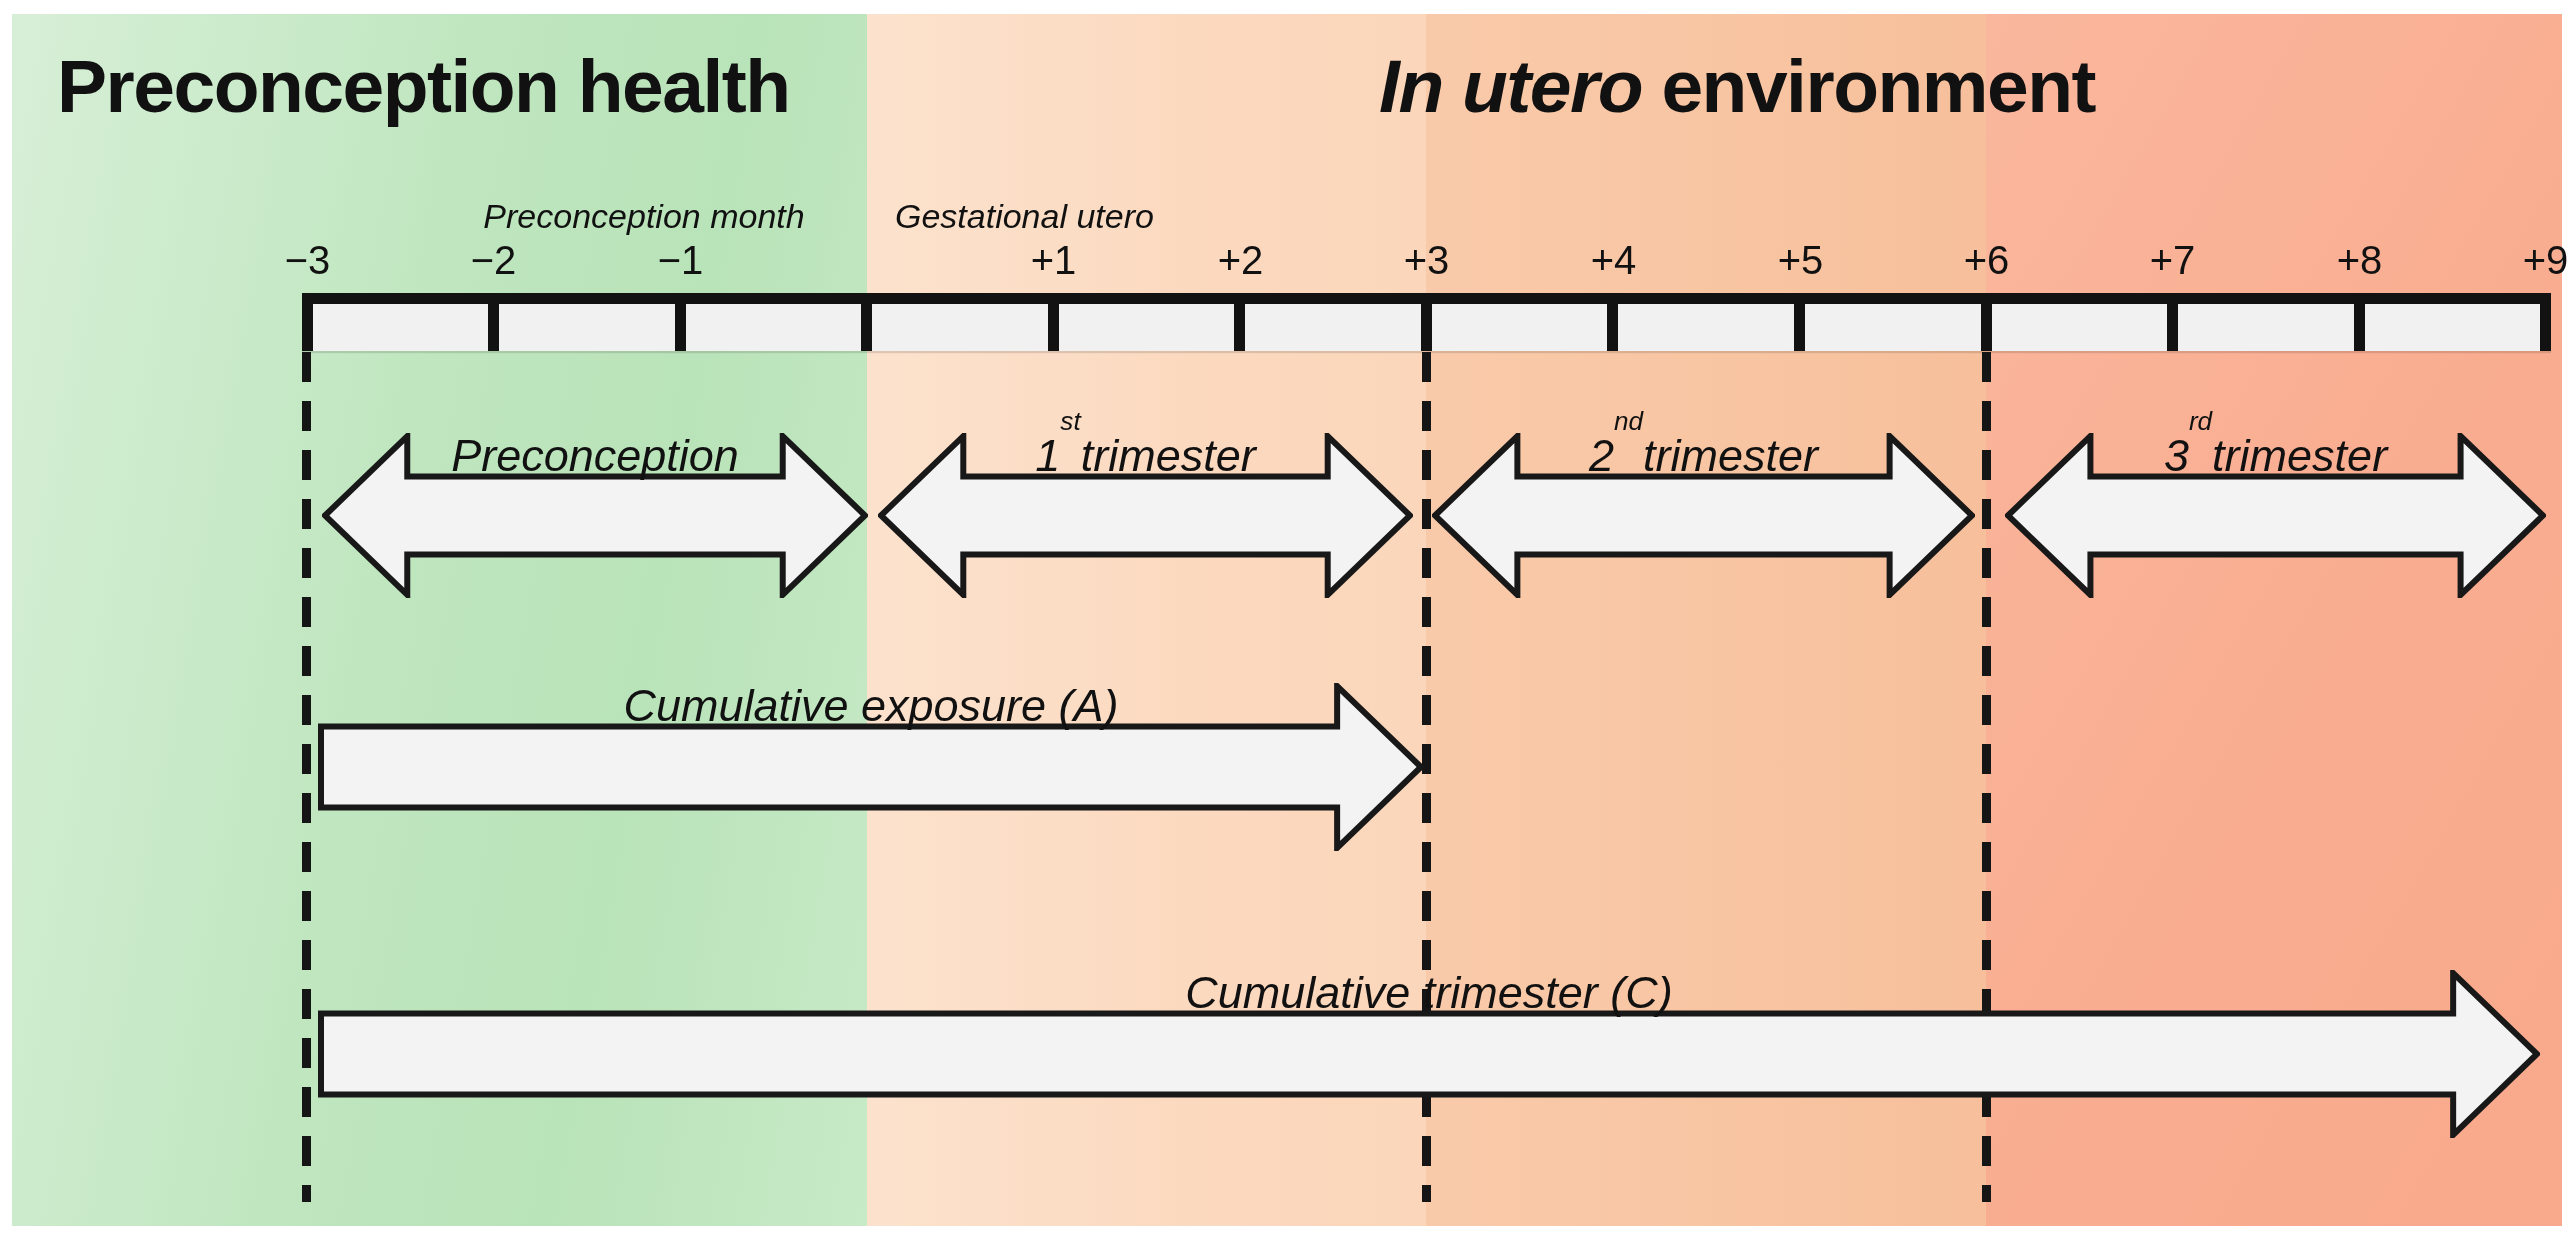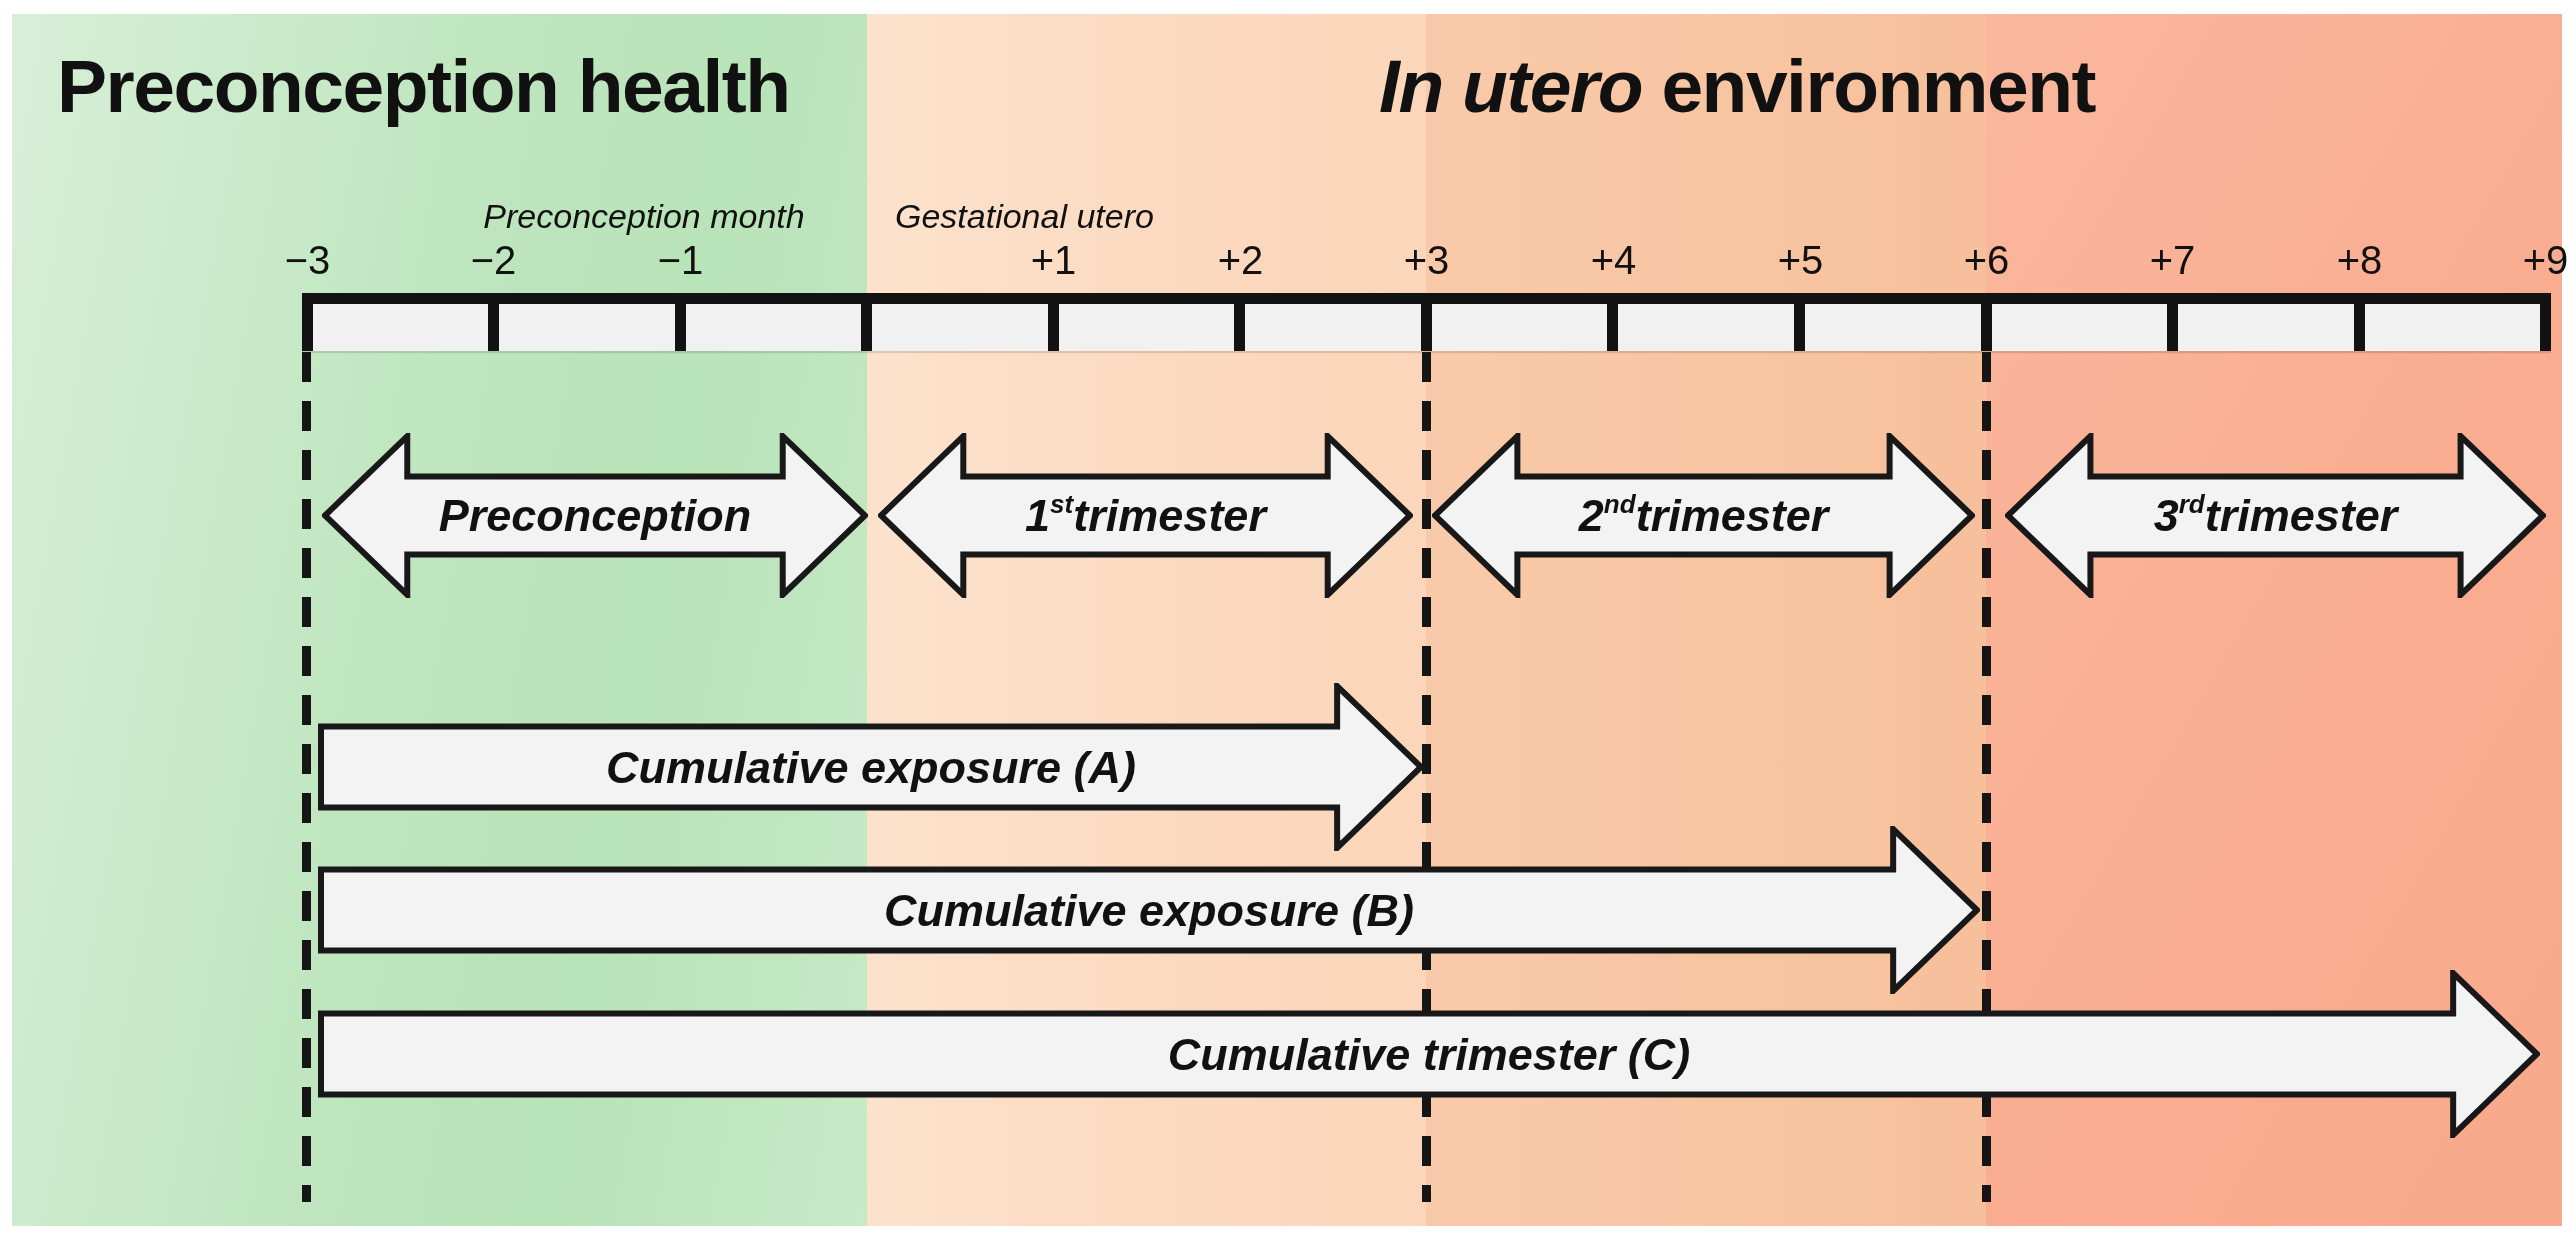--- a/index.html
+++ b/index.html
@@ -24,22 +24,22 @@
   .ruler-bar{position:absolute;left:302px;top:293px;width:2249px;height:11.2px;background:#121212;}
   .ruler-band{position:absolute;left:302px;top:304px;width:2249px;height:47px;background:#f1f1f1;box-shadow:0 2.2px 0 rgba(0,0,0,0.12);}
   .tick{position:absolute;top:293px;width:10.5px;height:58px;background:#121212;}
   .tick-label{position:absolute;top:240px;width:105px;margin-left:-52px;text-align:center;font-size:40px;line-height:1;white-space:nowrap;}
   
   .dashline{position:absolute;top:352px;width:9px;height:850px;
     background:repeating-linear-gradient(to bottom,#151515 0px,#151515 30px,transparent 30px,transparent 49px);}
   
   .arrowbox{position:absolute;}
   .arrowbox svg{position:absolute;left:0;top:0;display:block;}
-  .arrow-label{position:absolute;left:0;top:0;width:100%;height:100%;display:flex;align-items:center;justify-content:center;
-    font-weight:bold;font-style:italic;font-size:45px;line-height:1;white-space:nowrap;}
+  .arrow-label{position:absolute;left:0;top:0;width:100%;height:100%;display:flex;align-items:flex-start;justify-content:center;
+    font-weight:normal;font-style:italic;font-size:45px;line-height:1;white-space:nowrap;}
   .arrow-label .sup{font-size:58%;vertical-align:super;line-height:0;position:relative;top:-0.45em;}
 </style>
 </head>
 <body>
 
 <div class="canvas">
 
   <div class="zone zone-green"></div>
   <div class="zone zone-t1"></div>
   <div class="zone zone-t2"></div>
@@ -130,26 +130,20 @@
       </div>
   </div>
 
   <div class="arrowbox" style="left:318px;top:683px;width:1106px;height:168px">
     <svg width="1106" height="168" viewBox="0 0 1477 224">
       <polygon points="4,58 1361,58 1361,4 1473,112 1361,220 1361,166 4,166" fill="#f3f3f3" stroke="#181818" stroke-width="8" stroke-linejoin="miter"></polygon>
     </svg>
     <div class="arrow-label">Cumulative exposure (A)</div>
   </div>
 
-  <div class="arrowbox" style="left:318px;top:826px;width:1662px;height:168px">
-    <svg width="1662" height="168" viewBox="0 0 2220 224">
-      <polygon points="4,58 2104,58 2104,4 2216,112 2104,220 2104,166 4,166" fill="#f3f3f3" stroke="#181818" stroke-width="8" stroke-linejoin="miter"></polygon>
-    </svg>
-    <div class="arrow-label">Cumulative exposure (B)</div>
-  </div>
 
   <div class="arrowbox" style="left:318px;top:970px;width:2222px;height:168px">
     <svg width="2222" height="168" viewBox="0 0 2968 224">
       <polygon points="4,58 2852,58 2852,4 2964,112 2852,220 2852,166 4,166" fill="#f3f3f3" stroke="#181818" stroke-width="8" stroke-linejoin="miter"></polygon>
     </svg>
     <div class="arrow-label">Cumulative trimester (C)</div>
   </div>
 
 </div>
 

